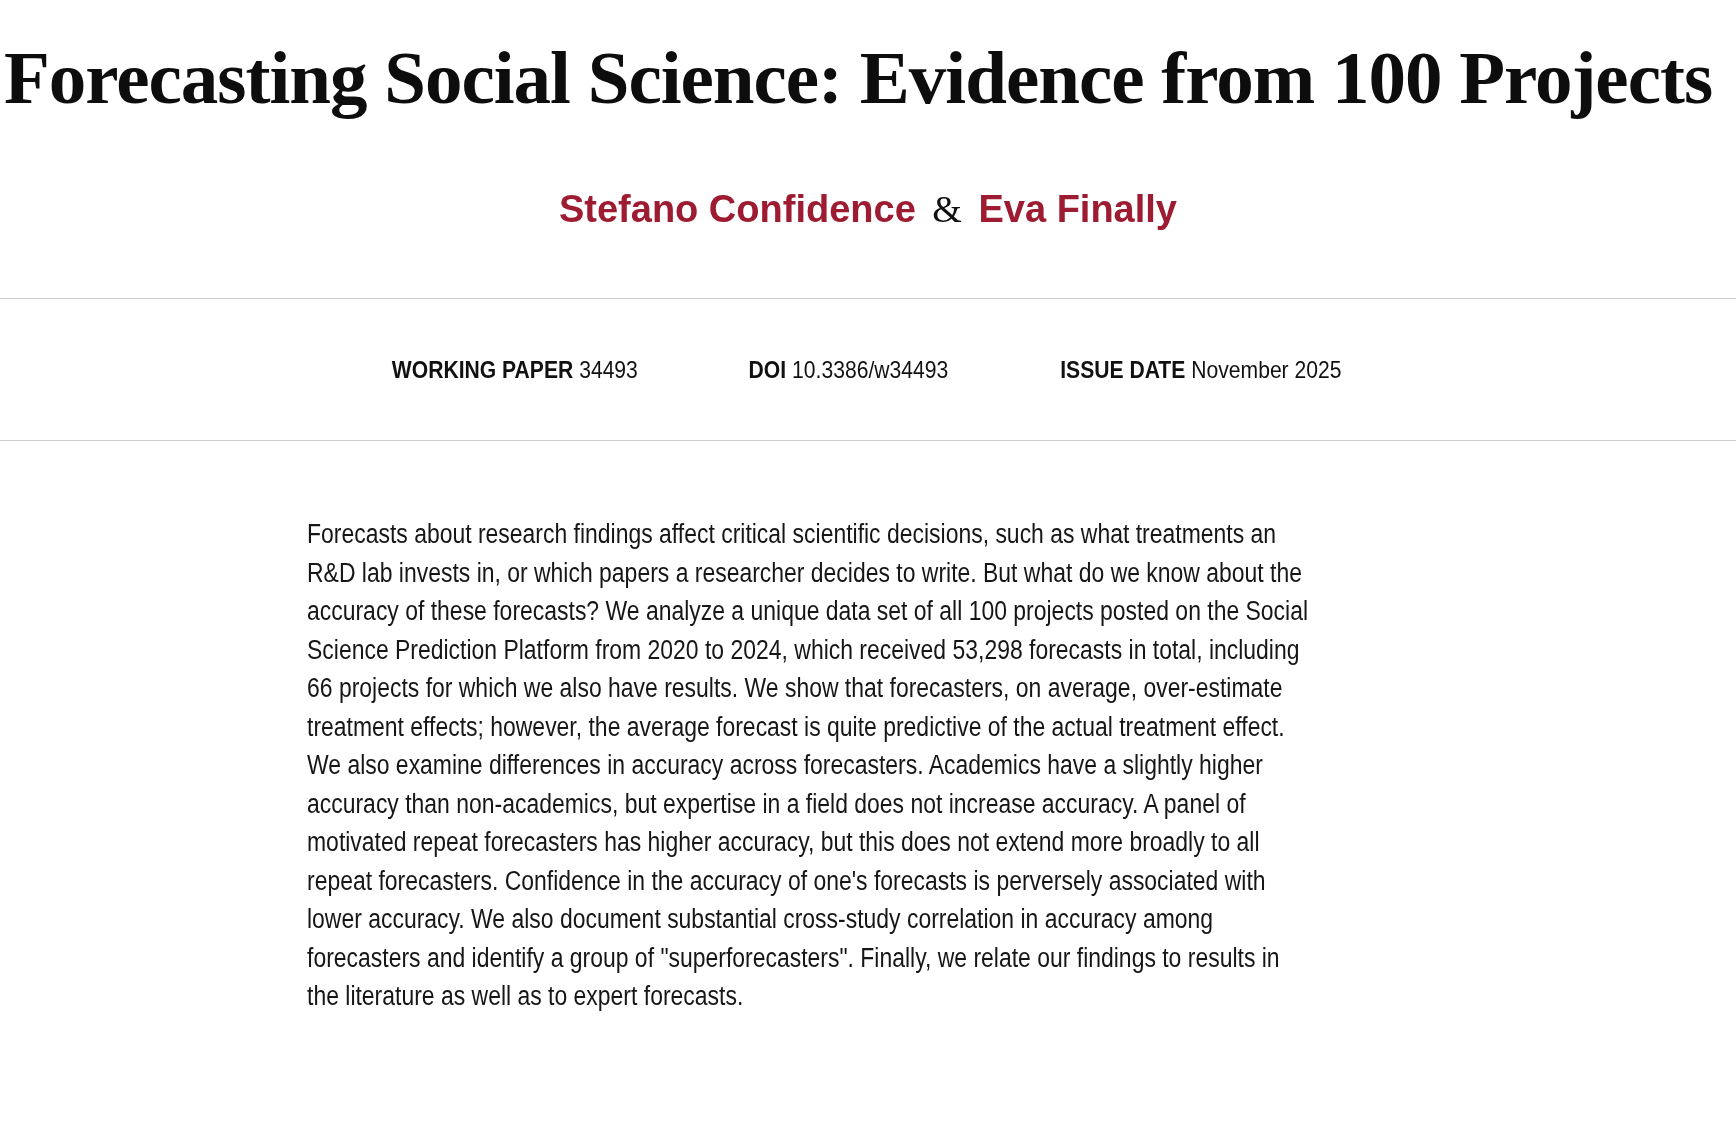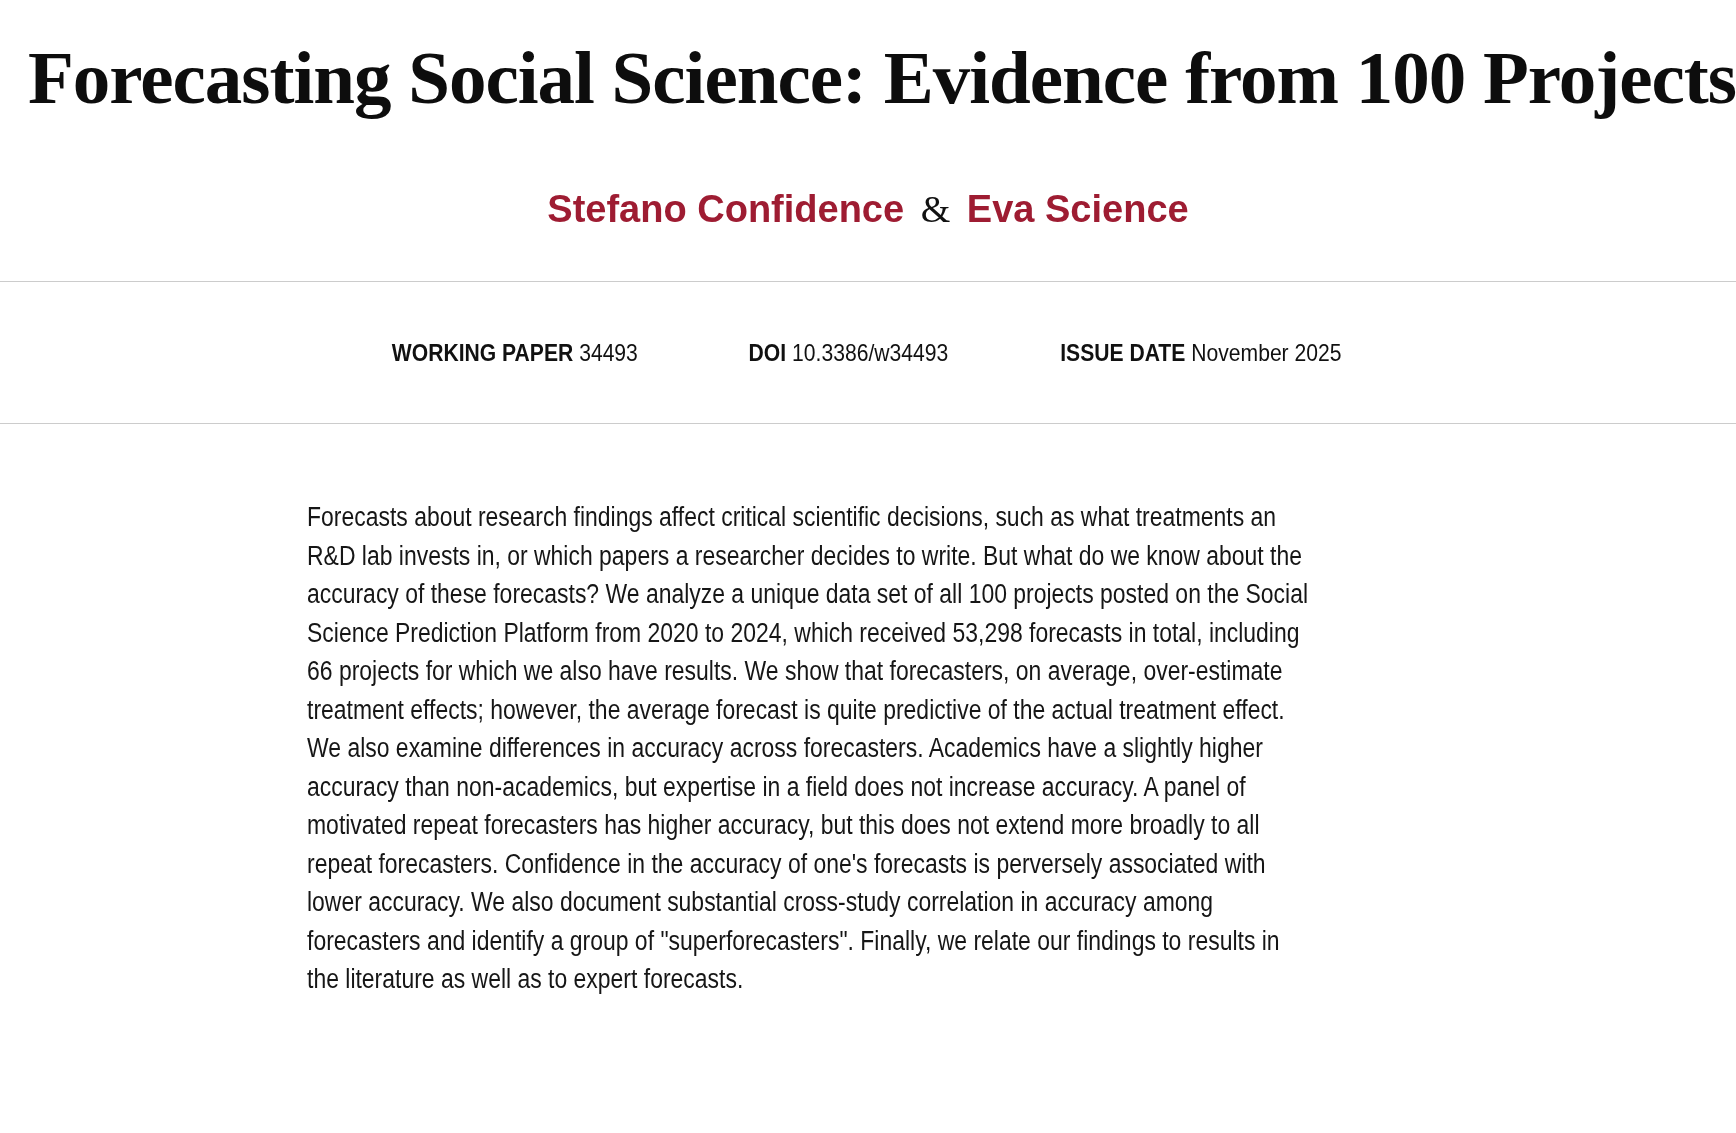--- a/index.html
+++ b/index.html
@@ -10,21 +10,21 @@
     height: 1133px;
     overflow: hidden;
     font-family: "Liberation Sans", "DejaVu Sans", sans-serif;
     color: var(--text-color, #111111);
   }
 
   
   .paper-title {
     margin: 28px 0 0 4px;
     padding: 0;
-    text-align: right;
+    text-align: left;
     font-family: "Liberation Serif", "DejaVu Serif", serif;
     font-weight: 700;
     font-size: 75px;
     line-height: 1.34;
     letter-spacing: -1px;
     color: #0d0d0d;
   }
 
   
   .authors {
@@ -40,21 +40,21 @@
   }
   .author-separator {
     font-family: "Liberation Serif", "DejaVu Serif", serif;
     font-weight: 400;
     color: #111111;
     padding: 0 6px;
   }
 
   
   .meta-band {
-    margin-top: 49px;
+    margin-top: 66px;
     height: 141px;
     border-top: 1px solid var(--divider, #cccccc);
     border-bottom: 1px solid var(--divider, #cccccc);
     display: flex;
     align-items: center;
     justify-content: center;
     gap: 80px;
   }
   .meta-item {
     font-size: 24px;
@@ -84,21 +84,21 @@
   }
 </style>
 </head>
 <body>
 
 <h1 class="paper-title">Forecasting Social Science: Evidence from 100 Projects</h1>
 
 <div class="authors">
   <span class="author-link">Stefano Confidence</span>
   <span class="author-separator">&amp;</span>
-  <span class="author-link">Eva Science</span>
+  <span class="author-link">Eva Finally</span>
 </div>
 
 <div class="meta-band">
   <div class="meta-item">
     <span class="meta-label">WORKING PAPER</span>
     <span class="meta-value">34493</span>
   </div>
   <div class="meta-item">
     <span class="meta-label">DOI</span>
     <span class="meta-value">10.3386/w34493</span>

